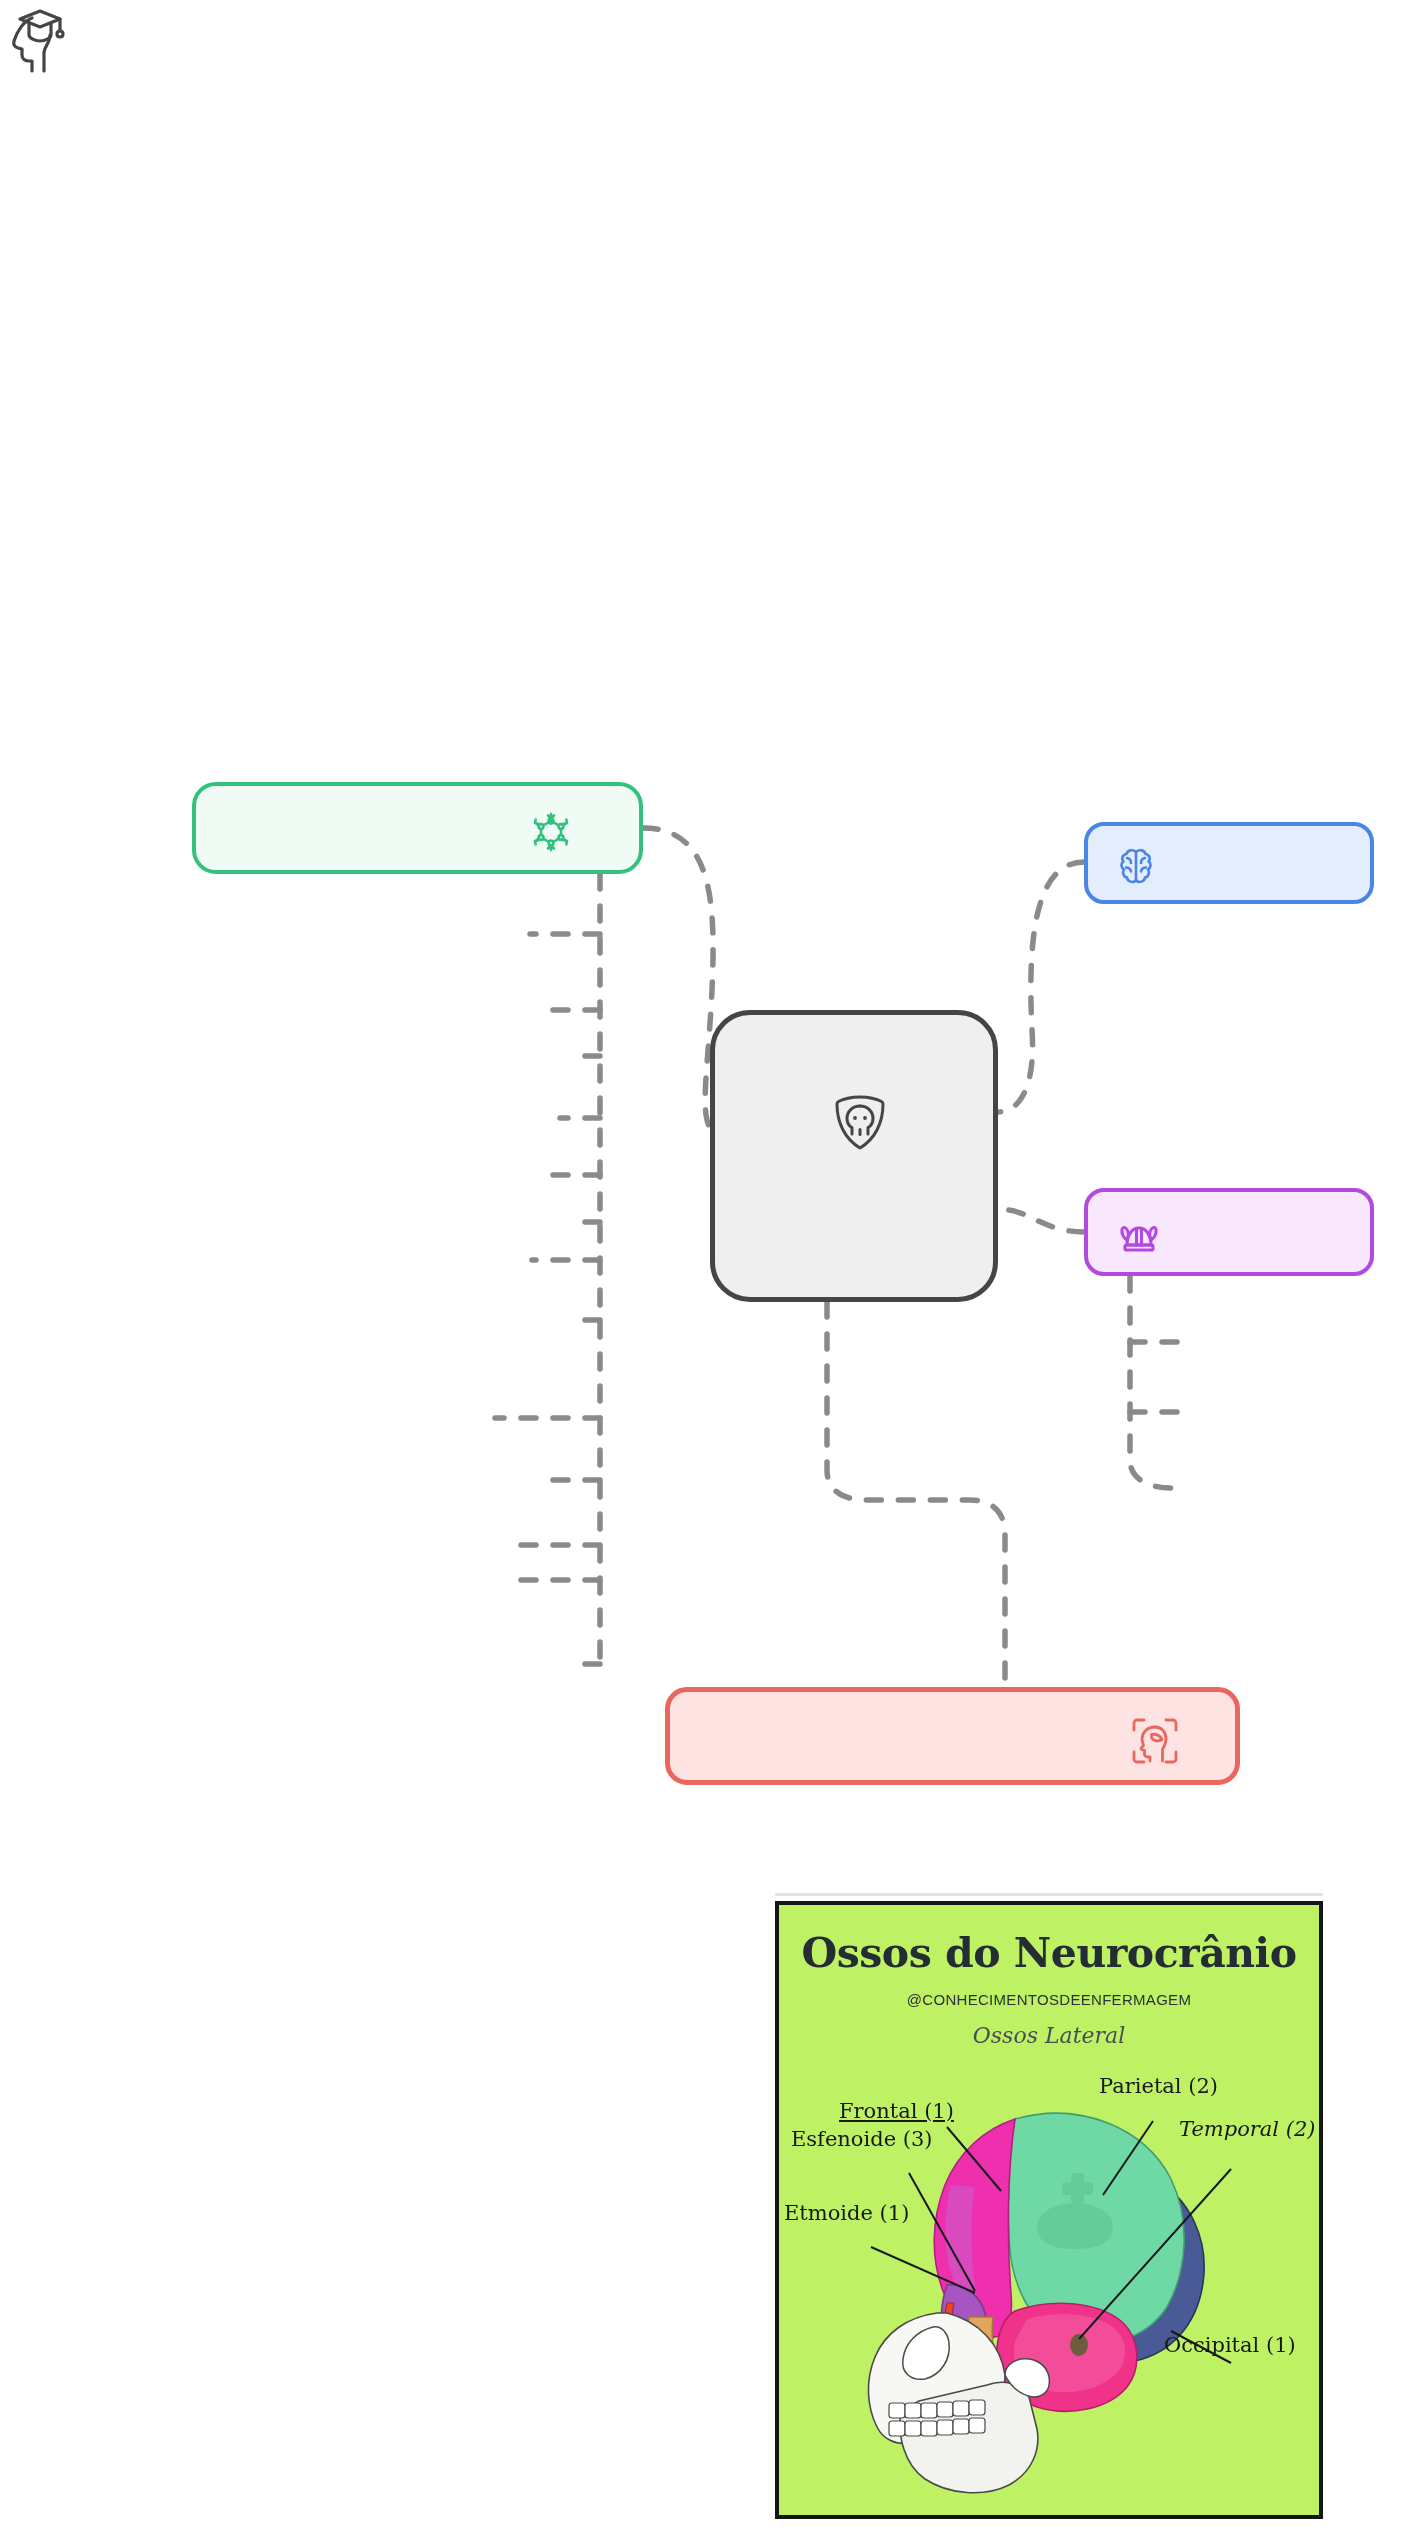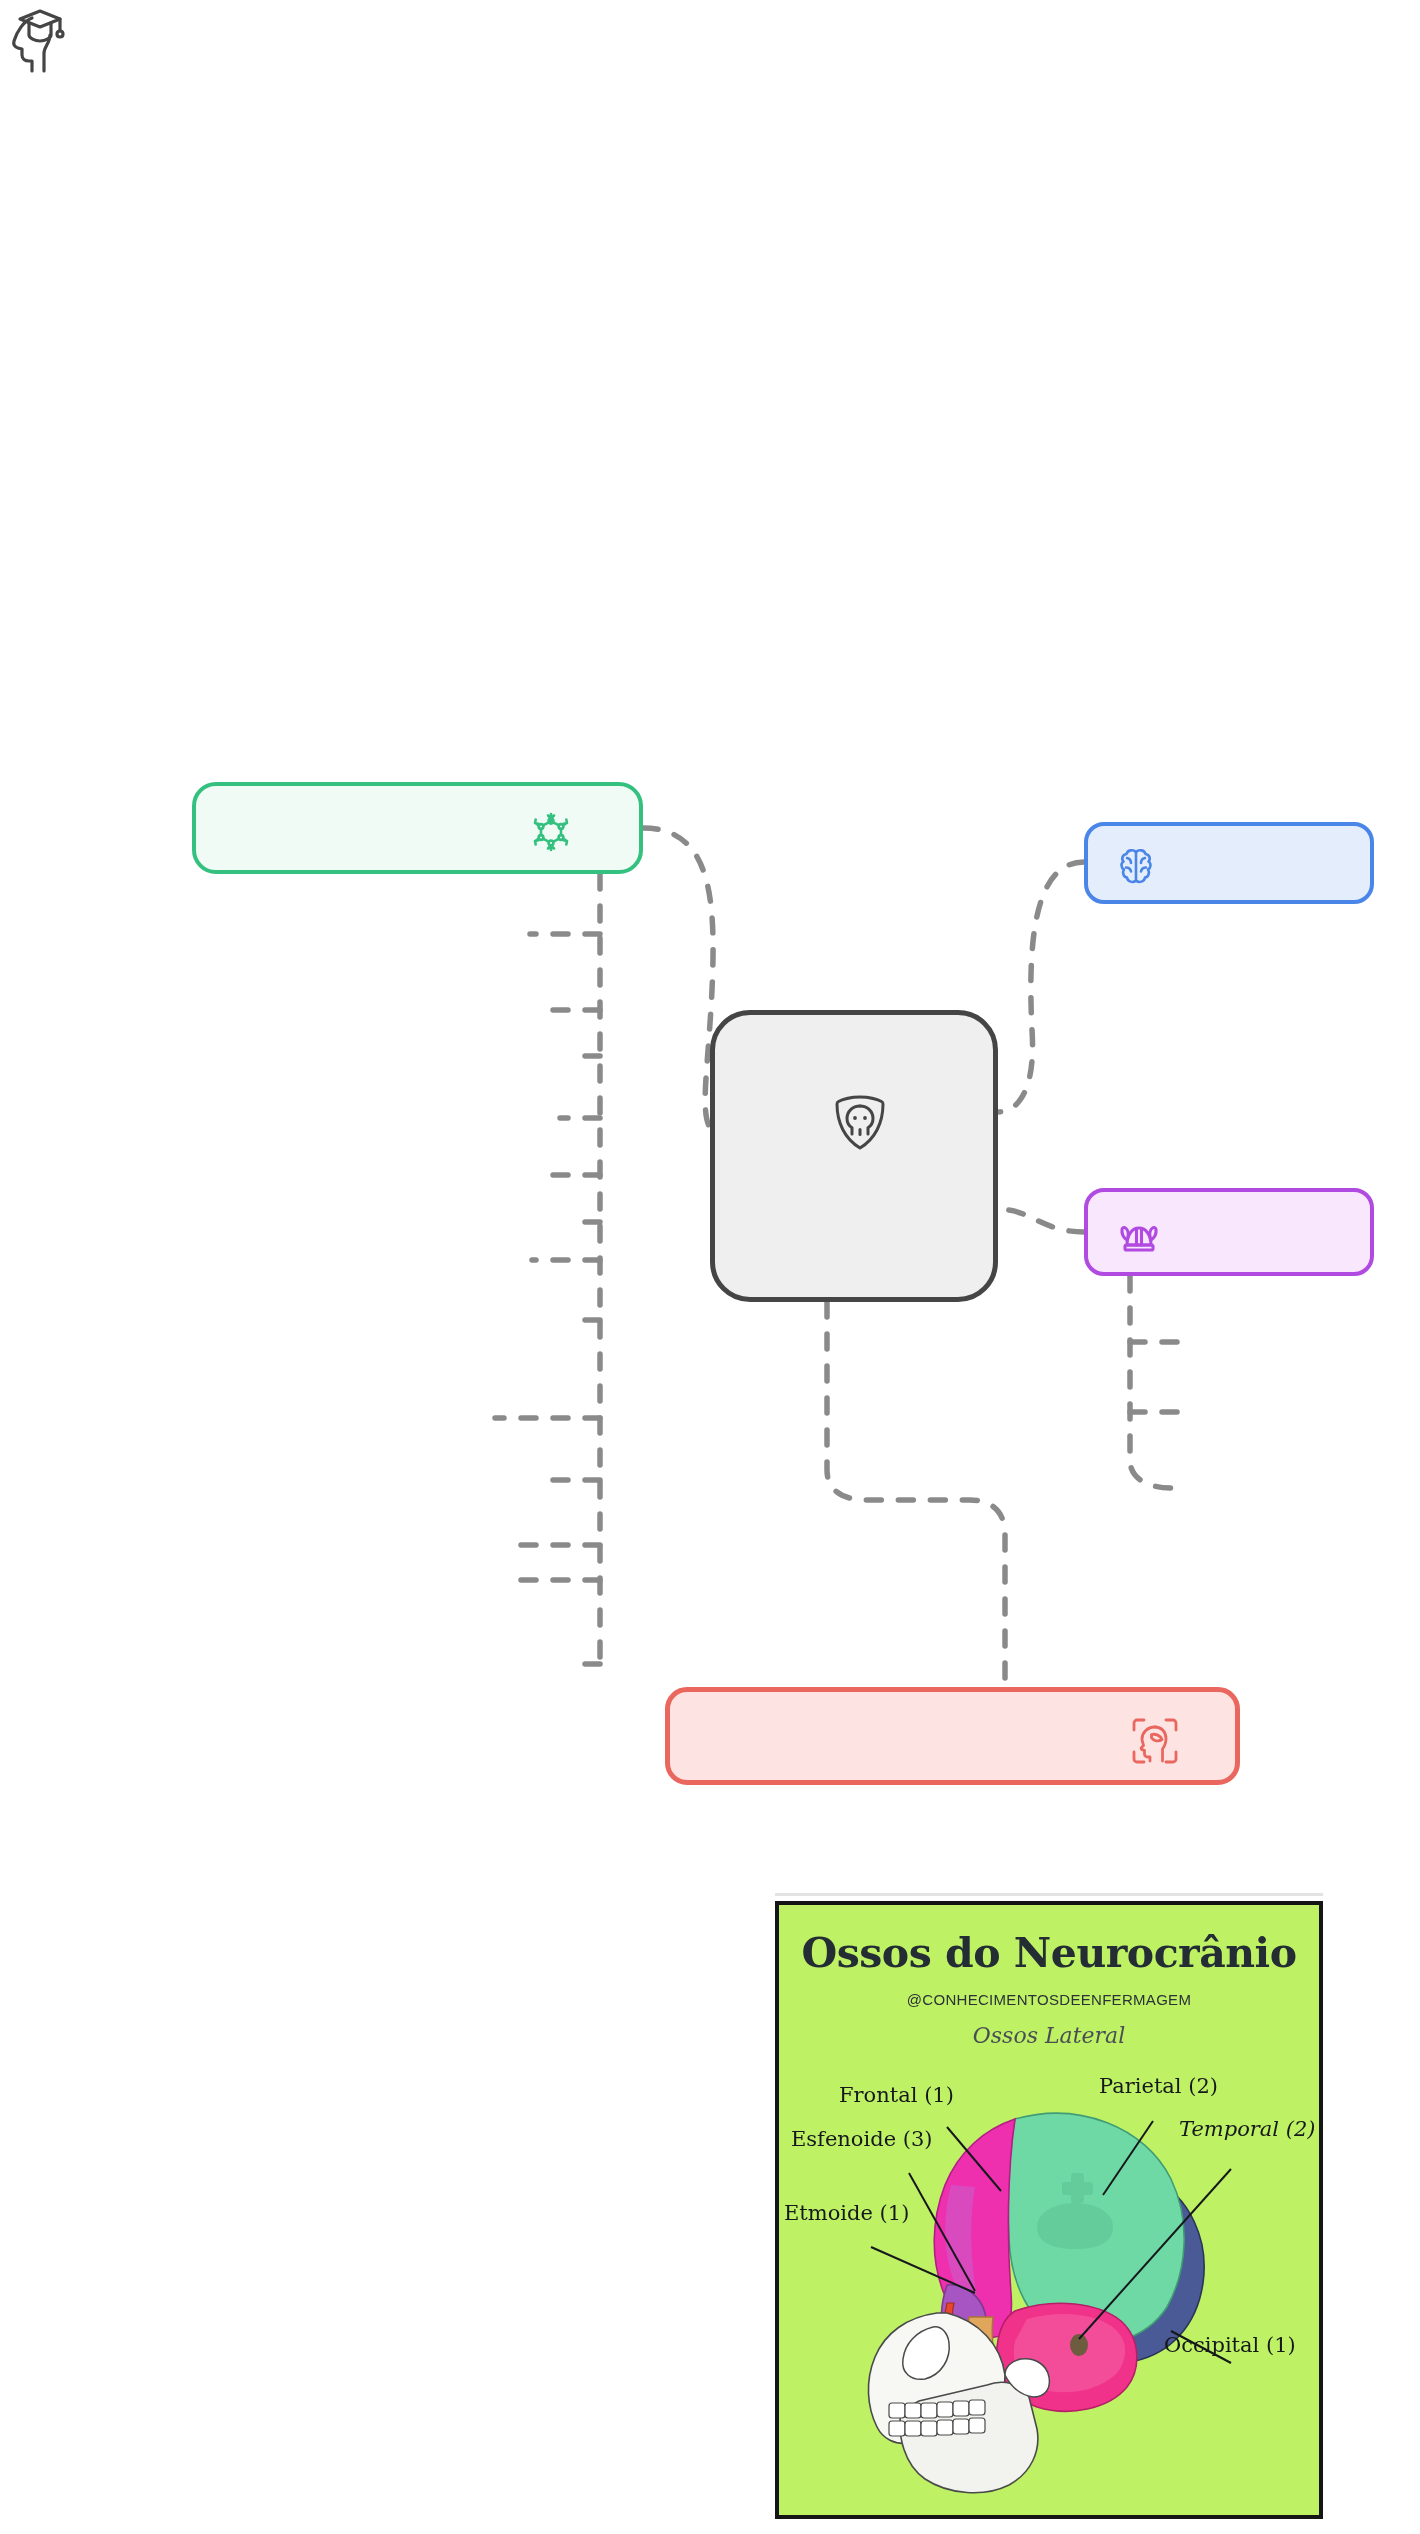--- a/index.html
+++ b/index.html
@@ -152,21 +152,21 @@
     font-size: 22px;
     color: #4a4f55;
   }
   .anat-label {
     position: absolute;
     font-family: "DejaVu Serif", serif;
     font-size: 21px;
     color: #16191c;
     white-space: nowrap;
   }
-  #lbl-frontal   { left: 60px;  top: 178px; }
+  #lbl-frontal   { left: 60px;  top: 194px; text-decoration: underline; }
   #lbl-esfenoide { left: 12px;  top: 222px; }
   #lbl-etmoide   { left: 5px;   top: 296px; text-align: center; }
   #lbl-parietal  { left: 320px; top: 169px; }
   #lbl-temporal  { left: 400px; top: 212px; font-style: italic; }
   #lbl-occipital { left: 385px; top: 428px; }
   #skull-art {
     position: absolute;
     left: 0; top: 140px;
     width: 548px; height: 478px;
   }

